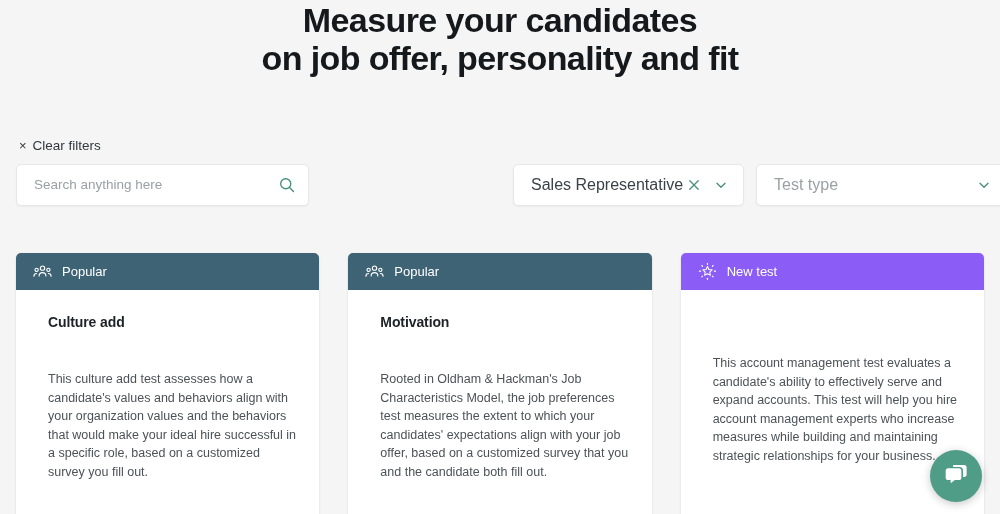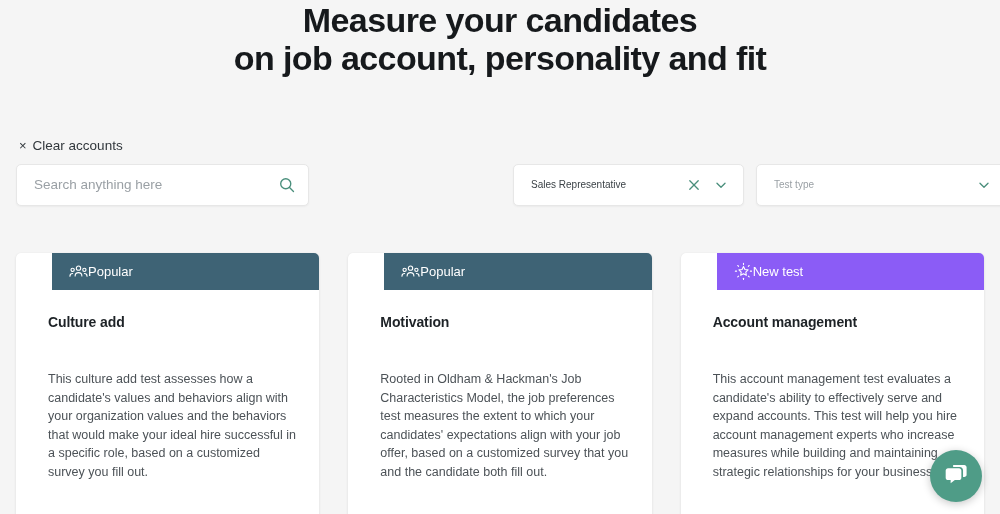--- a/index.html
+++ b/index.html
@@ -99,21 +99,21 @@
 
   .select-field {
     cursor: pointer;
     padding: 0 14px 0 17px;
     justify-content: space-between;
   }
   .select-role { left: 513px; width: 231px; }
   .select-type { left: 756px; width: 251px; }
 
   .select-label {
-    font-size: 10px;
+    font-size: 16px;
     color: #3b4247;
     white-space: nowrap;
     overflow: hidden;
     text-overflow: ellipsis;
   }
   .select-label.placeholder { color: #9aa0a5; }
 
   .select-actions {
     display: flex;
     align-items: center;
@@ -146,25 +146,25 @@
     box-shadow: 0 1px 3px rgba(0,0,0,0.09), 0 0 1px rgba(0,0,0,0.05);
     overflow: hidden;
     display: flex;
     flex-direction: column;
   }
 
   .card-header {
     height: 37px;
     display: flex;
     align-items: center;
+    gap: 10px;
     padding: 0 0 0 17px;
     color: #ffffff;
     font-size: 13px;
     font-weight: 400;
-    margin-left: 36px;
   }
   .card-header.popular { background: #3e6375; }
   .card-header.newtest { background: #8b5cf6; }
 
   .card-header .badge-icon {
     width: 19px; height: 19px; flex: 0 0 19px;
     display: flex; align-items: center; justify-content: center;
   }
 
   .card-body {
@@ -201,29 +201,29 @@
     justify-content: center;
     cursor: pointer;
   }
 </style>
 </head>
 <body>
 
 <div class="hero">
   <h1>
     <span class="line line-1">Measure your candidates</span>
-    <span class="line line-2">on job account, personality and fit</span>
+    <span class="line line-2">on job offer, personality and fit</span>
   </h1>
 </div>
 
 <div class="filters-wrap">
 
   <div class="clear-filters">
     <span class="x-glyph">×</span>
-    <span>Clear accounts</span>
+    <span>Clear filters</span>
   </div>
 
   <div class="filter-row">
 
     <div class="field search-field">
       <input type="text" value="" placeholder="Search anything here" style="">
       <span class="search-icon">
         <svg viewBox="0 0 20 20" width="18" height="18" fill="none" stroke="#4a8f7c" stroke-width="1.5" stroke-linecap="round">
           <circle cx="8.6" cy="8.6" r="5.6"></circle>
           <line x1="12.8" y1="12.8" x2="17.2" y2="17.2"></line>
@@ -315,21 +315,20 @@
           <line x1="18.9" y1="10.6" x2="20.3" y2="10.6"></line>
           <line x1="4.3" y1="4.0" x2="5.3" y2="5.0"></line>
           <line x1="16.6" y1="16.3" x2="17.6" y2="17.3"></line>
           <line x1="17.6" y1="4.0" x2="16.6" y2="5.0"></line>
           <line x1="5.3" y1="16.3" x2="4.3" y2="17.3"></line>
         </svg>
       </span>
       <span>New test</span>
     </div>
     <div class="card-body">
-      <div class="card-title">Account management</div>
       <div class="card-desc">This account management test evaluates a candidate's ability to effectively serve and expand accounts. This test will help you hire account management experts who increase measures while building and maintaining strategic relationships for your business.</div>
     </div>
   </div>
 
 </div>
 
 <div class="chat-widget">
   <span>
     <svg viewBox="0 0 28 26" width="27" height="25" fill="#ffffff">
       <path d="M10.5 3.2h11.6c1.3 0 2.4 1.05 2.4 2.35v7.6c0 1.3-1.1 2.35-2.4 2.35h-1.3V8.6c0-1.85-1.5-3.35-3.35-3.35H10.5V3.2z"></path>

